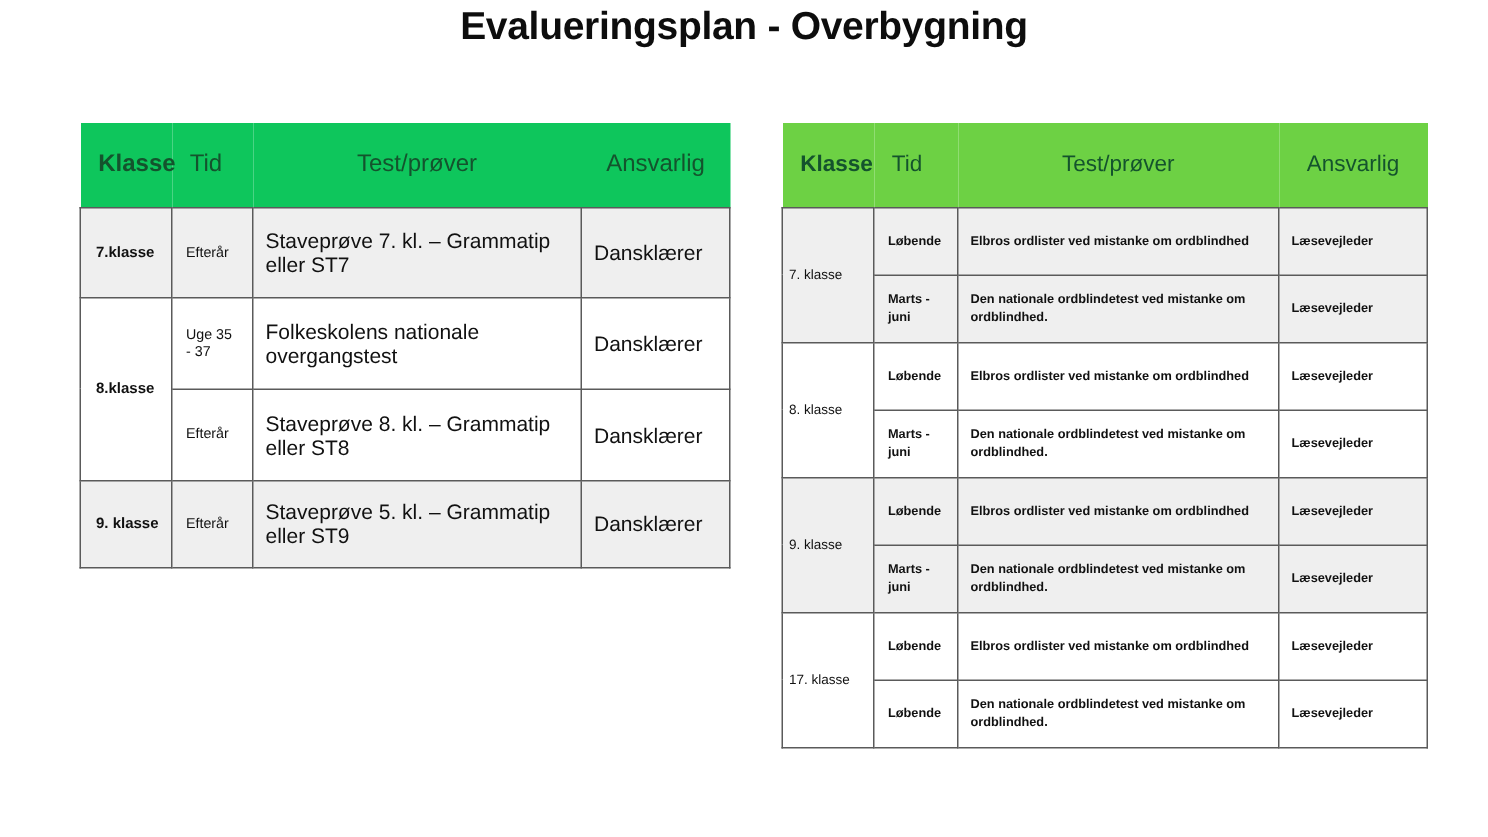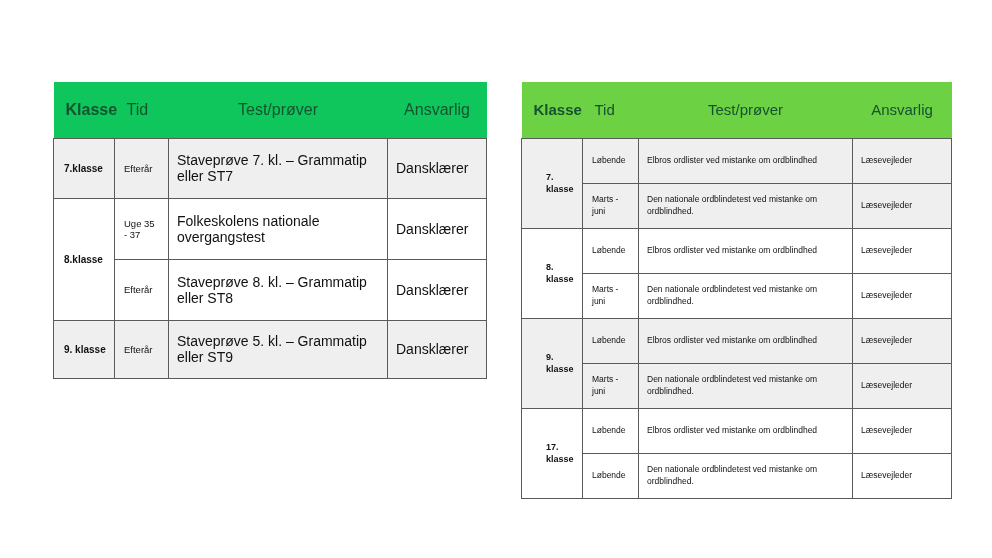--- a/index.html
+++ b/index.html
@@ -53,39 +53,40 @@
   #table-obligatorisk thead th { background: #0ec65c; font-size: 16px; }
   #table-obligatorisk thead th.col-klasse { font-size: 16px; }
   #table-obligatorisk td { font-size: 14px; padding: 6px 8px; }
   #table-obligatorisk td.cls { font-size: 10px; font-weight: bold; padding-left: 10px; }
   #table-obligatorisk td.tid { font-size: 9.5px; padding-left: 9px; }
 
   
   #table-frivillig { left: 521px; top: 82px; width: 430px; }
   #table-frivillig thead tr { height: 56px; }
   #table-frivillig thead th { background: #6dd144; font-size: 15px; }
-  #table-frivillig td { font-size: 8.5px; padding: 5px 8px; line-height: 1.35; }
-  #table-frivillig td.cls { font-size: 9px; font-weight: bold; padding-left: 24px; }
+  #table-frivillig td { font-size: 8.5px; padding: 5px 8px; line-height: 1.35; font-weight: bold; }
+  #table-frivillig td.cls { font-size: 9px; font-weight: normal; padding-left: 4px; }
   #table-frivillig td.tid { font-size: 8.5px; padding-left: 9px; }
 
   .shade { background: #efefef; }
   .plain { background: #ffffff; }
 
   .footnote {
     position: absolute; left: 53px; top: 446px; width: 433px;
     text-align: center;
     font-size: 9.5px; font-weight: bold; line-height: 1.55;
     color: #111111;
   }
 </style>
 </head>
 <body>
 
 <div class="page">
 
+  <div class="main-title">Evalueringsplan - Overbygning</div>
 
 
 
   <table class="plan" id="table-obligatorisk">
     <colgroup>
       <col style="width:61px">
         <col style="width:54px">
       <col style="width:219px">
         <col style="width:99px">
     </colgroup>

